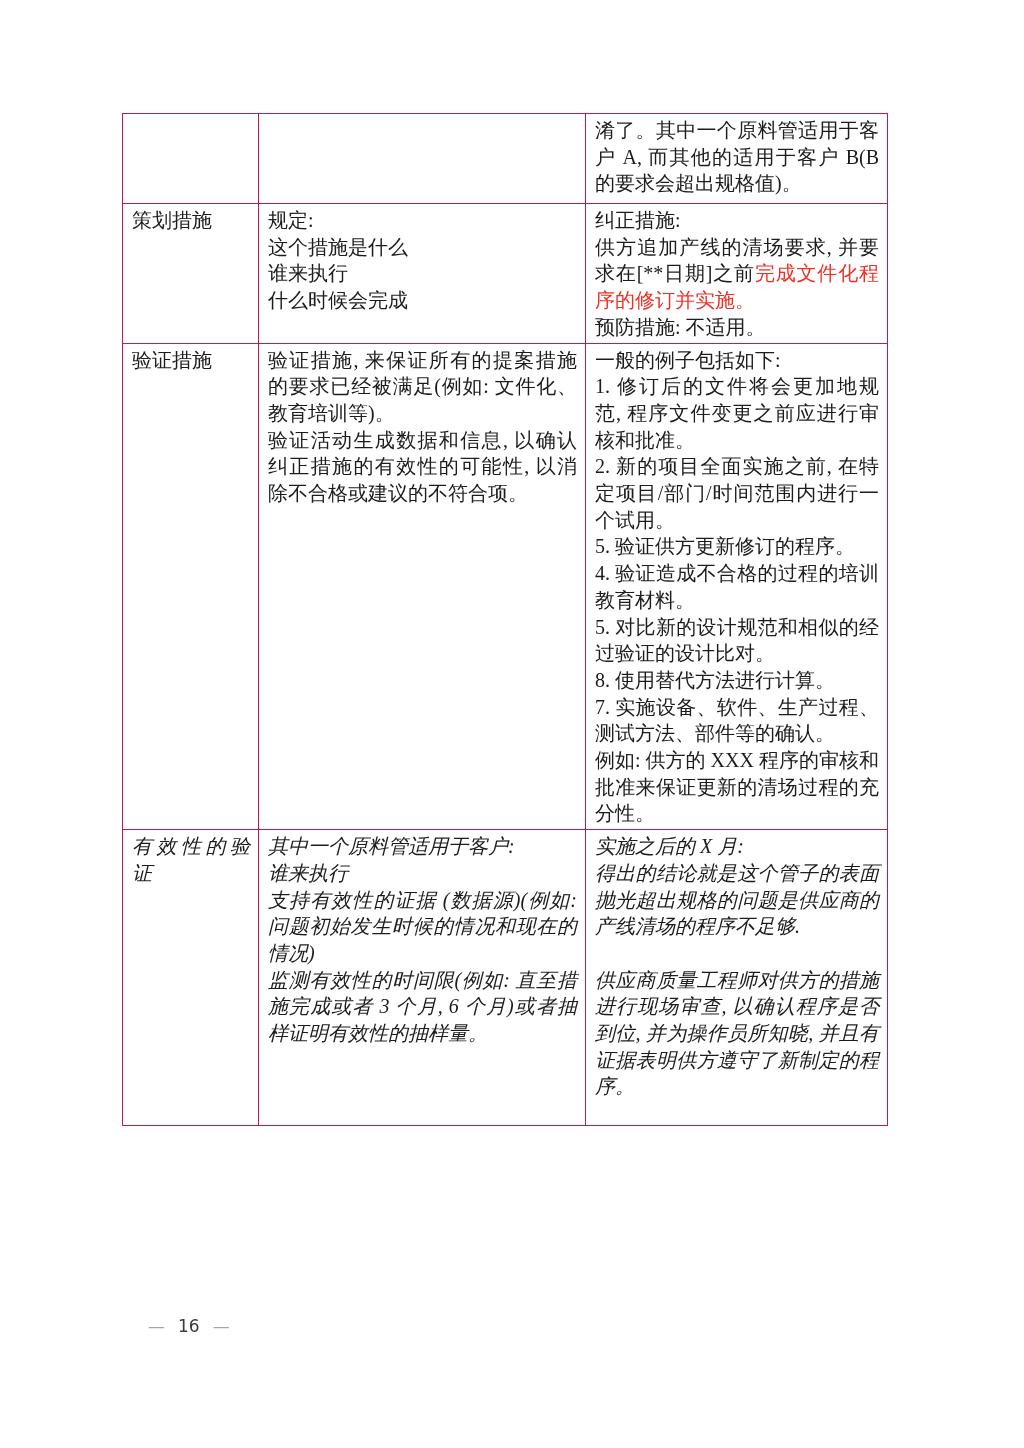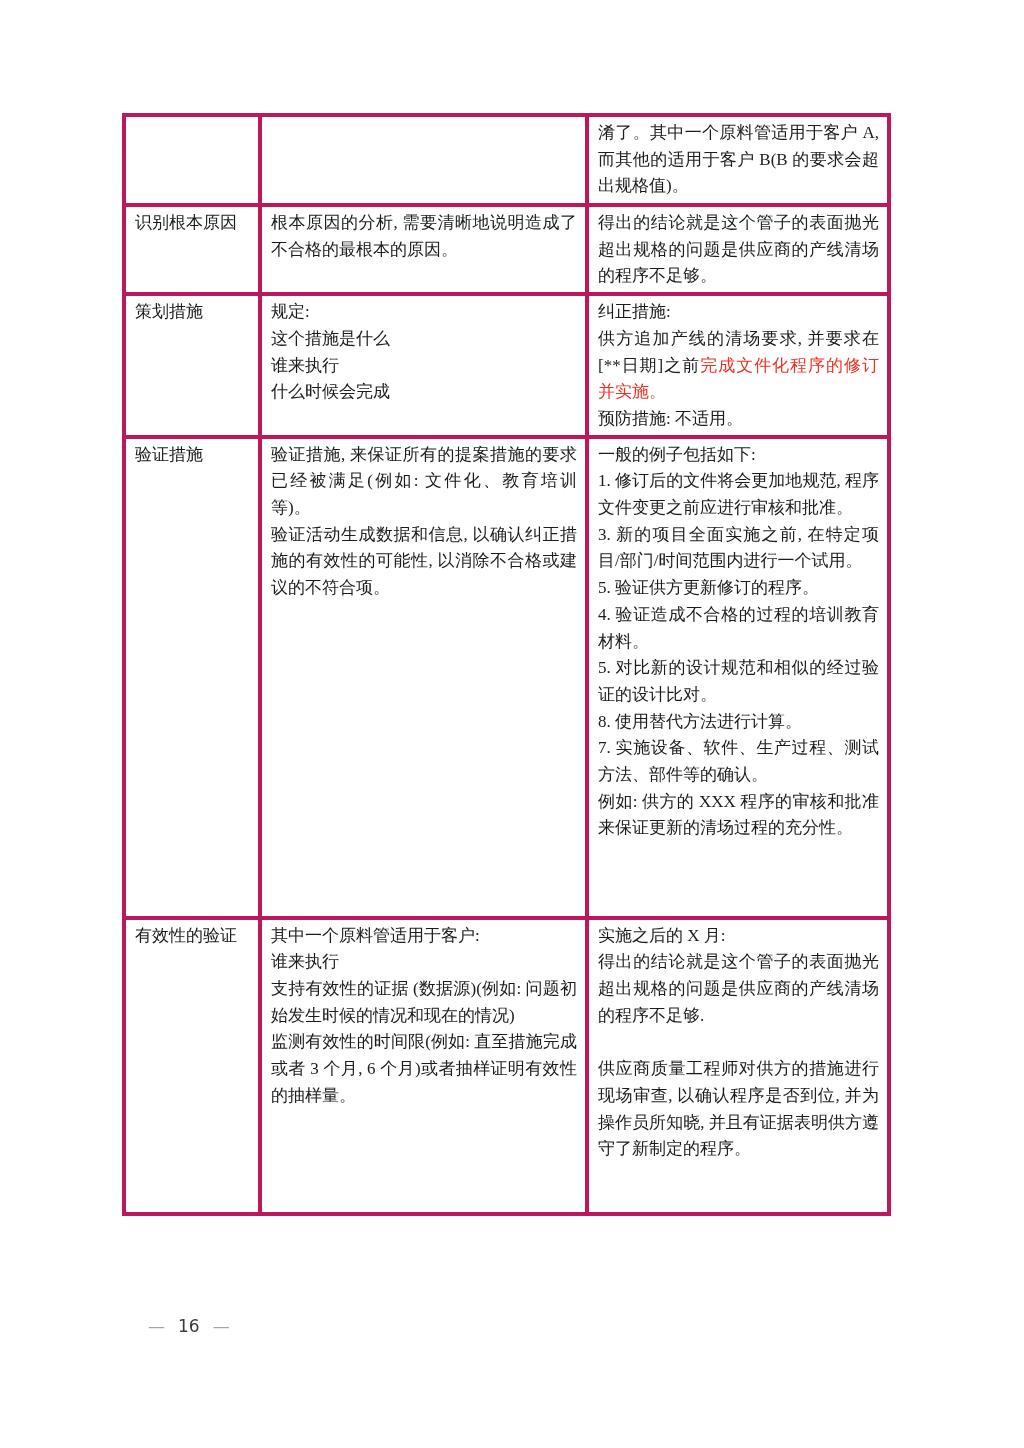--- a/index.html
+++ b/index.html
@@ -14,24 +14,24 @@
   }
   table.capa{
     position:absolute;
     left:122px;
     top:113px;
     width:765px;
     border-collapse:collapse;
     table-layout:fixed;
   }
   table.capa td{
-    border:4px solid #be185d;
+    border:1px solid #be185d;
     vertical-align:top;
     padding:3px 8px 2px 9px;
-    font-size:17px;
+    font-size:20px;
     line-height:26.7px;
     text-align:justify;
     text-justify:inter-ideograph;
     overflow:hidden;
   }
   td.step{padding-right:13px;}
   .para{margin:0;}
   .para:empty{min-height:26.7px;}
   .red{color:#ee3124;}
   .page-number{
@@ -61,31 +61,20 @@
     <tbody>
 
       <tr style="height:90px;">
         <td class="step"></td>
         <td></td>
         <td>
           <div class="para">淆了。其中一个原料管适用于客户 A, 而其他的适用于客户 B(B 的要求会超出规格值)。</div>
         </td>
       </tr>
 
-      <tr style="height:82px;">
-        <td class="step">
-          <div class="para">识别根本原因</div>
-        </td>
-        <td>
-          <div class="para">根本原因的分析, 需要清晰地说明造成了不合格的最根本的原因。</div>
-        </td>
-        <td>
-          <div class="para">得出的结论就是这个管子的表面抛光超出规格的问题是供应商的产线清场的程序不足够。</div>
-        </td>
-      </tr>
 
       <tr style="height:135px;">
         <td class="step">
           <div class="para">策划措施</div>
         </td>
         <td>
           <div class="para">规定:</div>
           <div class="para">这个措施是什么</div>
           <div class="para">谁来执行</div>
           <div class="para">什么时候会完成</div>
@@ -101,31 +90,31 @@
         <td class="step">
           <div class="para">验证措施</div>
         </td>
         <td>
           <div class="para">验证措施, 来保证所有的提案措施的要求已经被满足(例如: 文件化、教育培训等)。</div>
           <div class="para">验证活动生成数据和信息, 以确认纠正措施的有效性的可能性, 以消除不合格或建议的不符合项。</div>
         </td>
         <td>
           <div class="para">一般的例子包括如下:</div>
           <div class="para">1. 修订后的文件将会更加地规范, 程序文件变更之前应进行审核和批准。</div>
-          <div class="para">3. 新的项目全面实施之前, 在特定项目/部门/时间范围内进行一个试用。</div>
+          <div class="para">2. 新的项目全面实施之前, 在特定项目/部门/时间范围内进行一个试用。</div>
           <div class="para">5. 验证供方更新修订的程序。</div>
           <div class="para">4. 验证造成不合格的过程的培训教育材料。</div>
           <div class="para">5. 对比新的设计规范和相似的经过验证的设计比对。</div>
           <div class="para">8. 使用替代方法进行计算。</div>
           <div class="para">7. 实施设备、软件、生产过程、测试方法、部件等的确认。</div>
           <div class="para">例如: 供方的 XXX 程序的审核和批准来保证更新的清场过程的充分性。</div>
         </td>
       </tr>
 
-      <tr style="height:296px;">
+      <tr style="height:296px;font-style:italic;">
         <td class="step">
           <div class="para">有效性的验证</div>
         </td>
         <td>
           <div class="para">其中一个原料管适用于客户:</div>
           <div class="para">谁来执行</div>
           <div class="para">支持有效性的证据 (数据源)(例如: 问题初始发生时候的情况和现在的情况)</div>
           <div class="para">监测有效性的时间限(例如:  直至措施完成或者 3 个月, 6 个月)或者抽样证明有效性的抽样量。</div>
         </td>
         <td>

